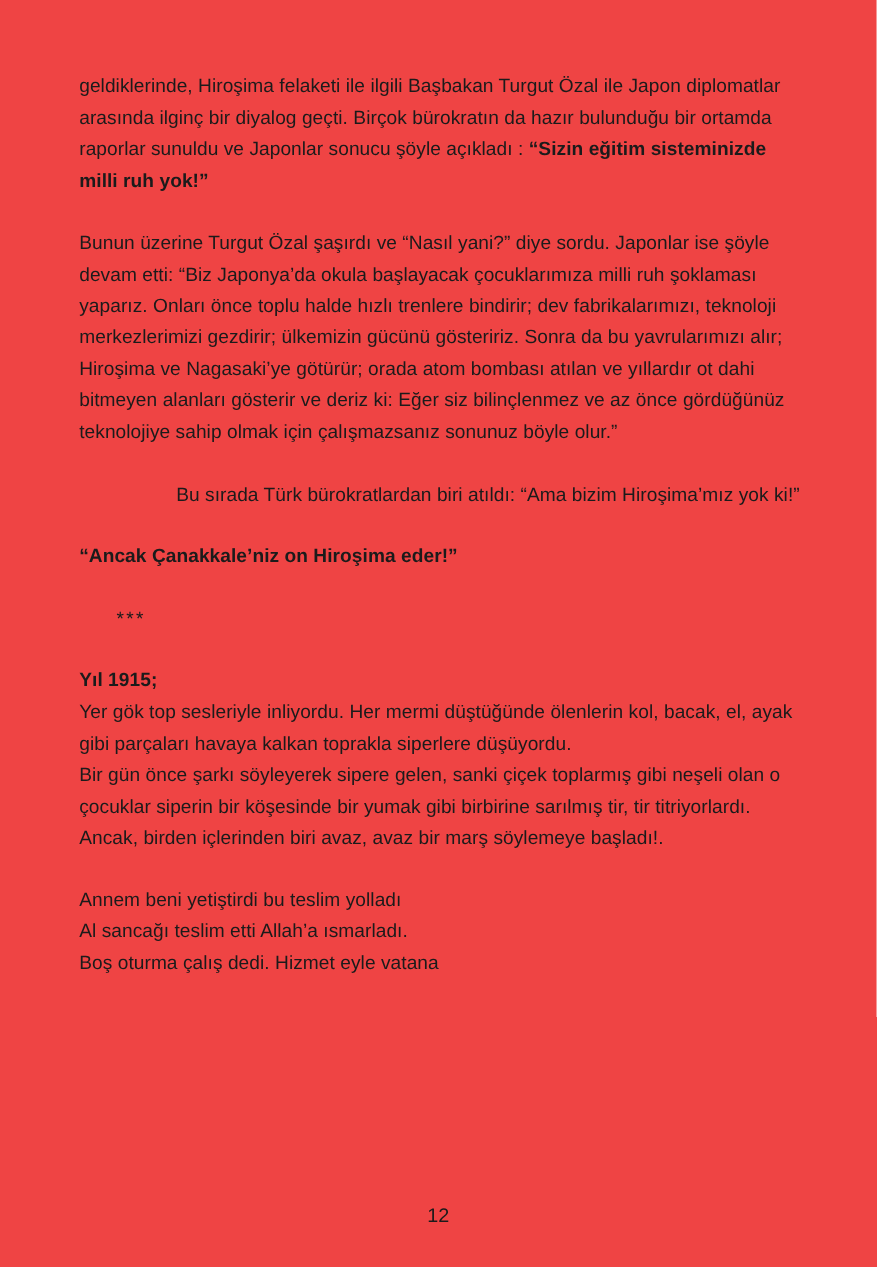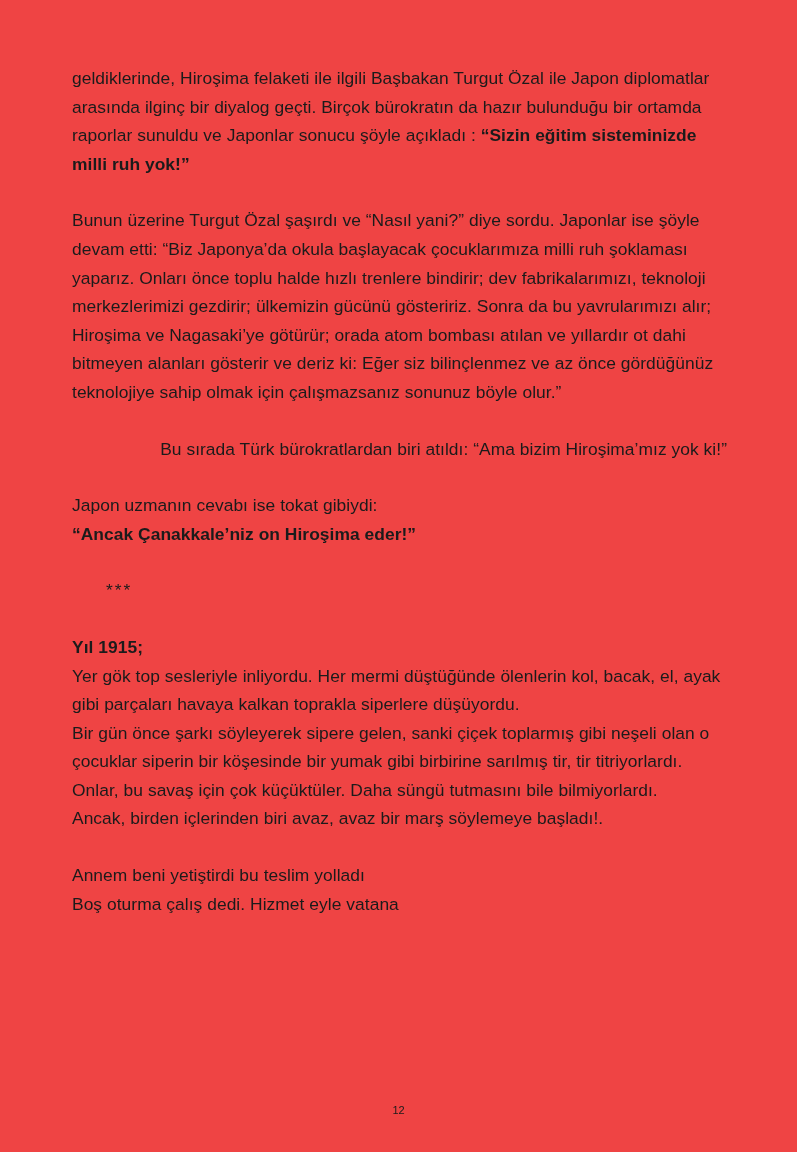--- a/index.html
+++ b/index.html
@@ -50,21 +50,21 @@
     font-size: 17.4px;
     letter-spacing: 2px;
     line-height: 28.6px;
   }
   .page-number {
     position: absolute;
     bottom: 36px;
     left: 0;
     width: 797px;
     text-align: center;
-    font-size: 11px;
+    font-size: 18px;
     color: #1b1b1b;
   }
 </style>
 </head>
 <body>
 
 <div class="page">
 
   <div class="body-text">
 
@@ -73,37 +73,36 @@
     <div class="gap"></div>
 
     <p class="para">Bunun üzerine Turgut Özal şaşırdı ve “Nasıl yani?” diye sordu. Japonlar ise şöyle devam etti: “Biz Japonya’da okula başlayacak çocuklarımıza milli ruh şoklaması yaparız. Onları önce toplu halde hızlı trenlere bindirir; dev fabrikalarımızı, teknoloji merkezlerimizi gezdirir; ülkemizin gücünü gösteririz. Sonra da bu yavrularımızı alır; Hiroşima ve Nagasaki’ye götürür; orada atom bombası atılan ve yıllardır ot dahi bitmeyen alanları gösterir ve deriz ki: Eğer siz bilinçlenmez ve az önce gördüğünüz teknolojiye sahip olmak için çalışmazsanız sonunuz böyle olur.”</p>
 
     <div class="gap"></div>
 
     <p class="para indent">Bu sırada Türk bürokratlardan biri atıldı: “Ama bizim Hiroşima’mız yok ki!”</p>
 
     <div class="gap"></div>
 
-    <p class="para">Japon uzmanın cevabı ise tokat gibiydi:</p>
     <p class="para bold">“Ancak Çanakkale’niz on Hiroşima eder!”</p>
 
     <div class="gap"></div>
 
     <p class="stars">***</p>
 
     <div class="gap"></div>
 
     <p class="para bold">Yıl 1915;</p>
     <p class="para">Yer gök top sesleriyle inliyordu. Her mermi düştüğünde ölenlerin kol, bacak, el, ayak gibi parçaları havaya kalkan toprakla siperlere düşüyordu.</p>
     <p class="para">Bir gün önce şarkı söyleyerek sipere gelen, sanki çiçek toplarmış gibi neşeli olan o çocuklar siperin bir köşesinde bir yumak gibi birbirine sarılmış tir, tir titriyorlardı.</p>
-    <p class="para">Onlar, bu savaş için çok küçüktüler. Daha süngü tutmasını bile bilmiyorlardı.</p>
     <p class="para">Ancak, birden içlerinden biri avaz, avaz bir marş söylemeye başladı!.</p>
 
     <div class="gap"></div>
 
     <p class="para">Annem beni yetiştirdi bu teslim yolladı</p>
+    <p class="para">Al sancağı teslim etti Allah’a ısmarladı.</p>
     <p class="para">Boş oturma çalış dedi. Hizmet eyle vatana</p>
 
   </div>
 
   <div class="page-number">12</div>
 
 </div>
 
 </body></html>

